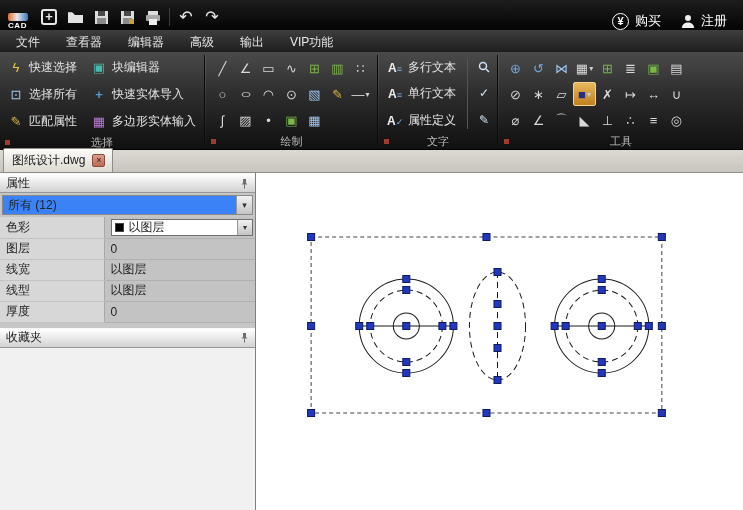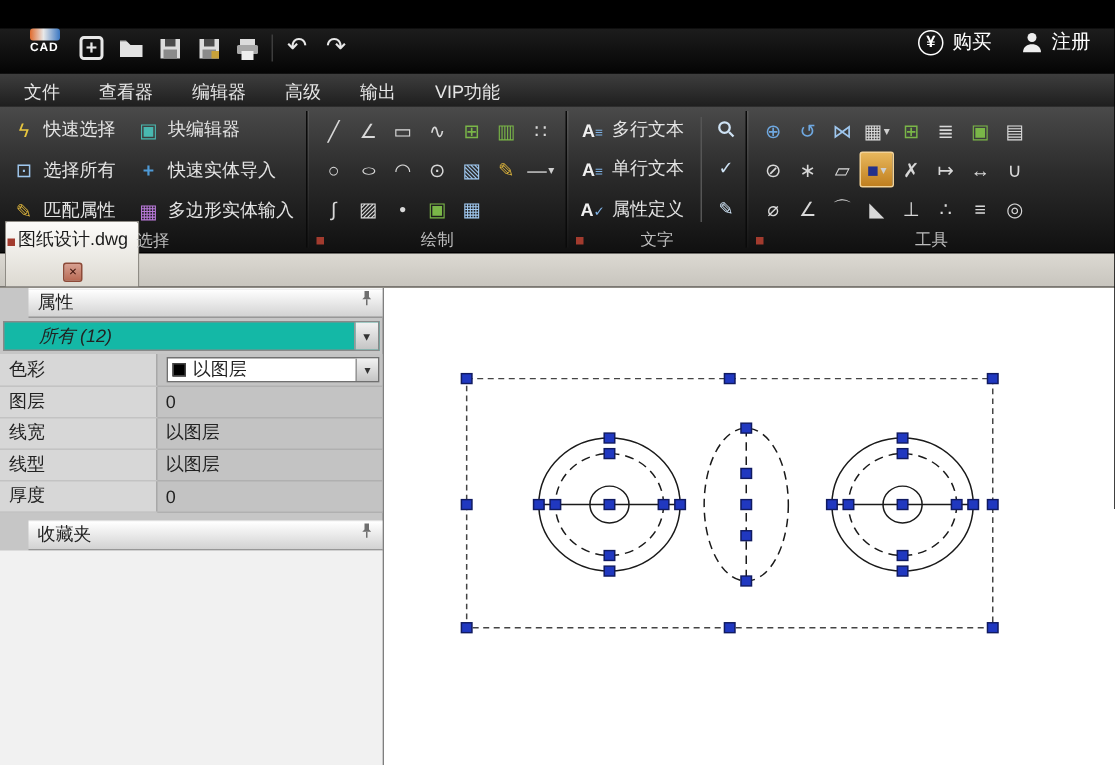--- a/index.html
+++ b/index.html
@@ -1,21 +1,21 @@
 <!DOCTYPE html>
 <html><head>
 <meta charset="utf-8">
 <style>
   * { box-sizing: border-box; margin: 0; padding: 0; }
   html,body { width:743px; height:510px; overflow:hidden; }
   body { font-family:"Liberation Sans","DejaVu Sans",sans-serif; background:#000; user-select:none; }
   .app { display:flex; flex-direction:column; height:100%; }
 
   
-  .titlebar { height:30px; flex:0 0 30px; background:linear-gradient(#1d1d1d,#040404); display:flex; align-items:flex-start; color:#fff; position:relative; padding:0 6px 0 16px;margin-top:19px; }
+  .titlebar { height:30px; flex:0 0 30px; background:linear-gradient(#1d1d1d,#040404); display:flex; align-items:flex-end; color:#fff; position:relative; padding:0 6px 0 4px; }
   .logo { width:27px; display:flex; flex-direction:column; align-items:center; margin-right:5px; cursor:default; }
   .logo-art { width:20px; height:8px; border-radius:2px; background:linear-gradient(90deg,#e06b2d,#e8e8e8 45%,#3a77c2); }
   .logo-text { font-size:8px; font-weight:bold; letter-spacing:.5px; }
   .tb-btns { display:flex; align-items:center; }
   .tb-btns button { width:26px; height:26px; background:none; border:none; color:#e8e8e8; display:flex; align-items:center; justify-content:center; cursor:pointer; }
   .newbox { width:16px; height:16px; border:2px solid #e8e8e8; border-radius:3px; font-size:13px; line-height:12px; text-align:center; font-weight:bold; }
   .tb-sep { width:1px; height:18px; background:#3d3d3d; margin:0 3px; }
   .uglyph { font-size:16px; line-height:16px; }
   .title { position:absolute; left:50%; transform:translateX(-50%); font-size:15px; }
   .tb-right { margin-left:auto; display:flex; }
@@ -52,29 +52,29 @@
   .text-grid { display:flex; height:100%; }
   .tcol { display:flex; flex-direction:column; justify-content:space-around; }
   .a-ico b { font-size:12px; color:#f0f0f0; }
   .a-ico i { font-style:normal; font-size:9px; color:#7fb2e5; }
   .tdiv { width:1px; background:#555; margin:5px 5px; }
   .tside { display:flex; flex-direction:column; justify-content:space-around; }
   .tside button { background:none; border:none; color:#cfe3f5; font-size:12px; width:22px; cursor:pointer; display:flex; align-items:center; justify-content:center; }
 
   
   .tabbar { height:23px; flex:0 0 23px; background:linear-gradient(#dcd9d2,#c8c5be); display:flex; align-items:flex-end; padding-left:3px; border-bottom:1px solid #8f8c85; }
-  .tab { display:inline-flex; align-items:center; gap:7px; padding:3px 7px 3px 8px; background:linear-gradient(#fdfcfa,#dcd9d1); border:1px solid #8f8c85; border-bottom:none; border-radius:2px 2px 0 0; font-size:12px; color:#1a1a1a; cursor:pointer;flex-direction:column; }
+  .tab { display:inline-flex; align-items:center; gap:7px; padding:3px 7px 3px 8px; background:linear-gradient(#fdfcfa,#dcd9d1); border:1px solid #8f8c85; border-bottom:none; border-radius:2px 2px 0 0; font-size:12px; color:#1a1a1a; cursor:pointer; }
   .tab-close { width:13px; height:13px; background:linear-gradient(#d7a091,#b96a54); border:1px solid #8d4a38; border-radius:2px; color:#3c120a; font-size:9px; line-height:11px; text-align:center; cursor:pointer; }
 
   
   .workspace { flex:1; display:flex; min-height:0; }
   .panel { width:256px; flex:0 0 256px; background:#c6c6c6; border-right:1px solid #7f7f7f; display:flex; flex-direction:column; font-size:12px; color:#222; }
-  .panel-header { height:20px; flex:0 0 20px; display:flex; align-items:flex-start; padding:0 6px; background:linear-gradient(#ffffff,#d2d2d2); border-bottom:1px solid #979797; border-top:1px solid #f8f8f8;margin-left:19px; }
+  .panel-header { height:20px; flex:0 0 20px; display:flex; align-items:center; padding:0 6px; background:linear-gradient(#ffffff,#d2d2d2); border-bottom:1px solid #979797; border-top:1px solid #f8f8f8; }
   .pin { margin-left:auto; cursor:pointer; display:flex; }
-  .filter { height:20px; flex:0 0 20px; margin:2px; background:#14b8a6; border:1px solid #898989; display:flex; align-items:center; padding-left:23px; cursor:pointer;font-style:italic; }
+  .filter { height:20px; flex:0 0 20px; margin:2px; background:#3b82f6; border:1px solid #898989; display:flex; align-items:center; padding-left:5px; cursor:pointer; }
   .dd-btn { margin-left:auto; width:16px; height:100%; background:linear-gradient(#f2f2f2,#c4c4c4); border-left:1px solid #979797; font-size:9px; display:flex; align-items:center; justify-content:center; color:#333; }
   .props { border-collapse:collapse; width:100%; }
   .props td { height:21px; padding:0 6px; }
   .props .lbl { width:104px; background:#d7d7d7; border-right:1px solid #a8a8a8; border-bottom:1px solid #c3c3c3; }
   .props .val { background:#c3c3c3; border-bottom:1px solid #b0b0b0; padding:0 2px 0 6px; cursor:text; }
   .combo { height:17px; background:#fff; border:1px solid #707070; display:flex; align-items:center; gap:5px; padding-left:3px; cursor:pointer; }
   .combo .dd-btn { width:15px; font-size:8px; }
   .swatch { width:9px; height:9px; background:#000; border:1px solid #444; flex:0 0 9px; }
   .panel-gap { height:5px; flex:0 0 5px; }
   .fav-cols { height:20px; flex:0 0 20px; display:flex; align-items:stretch; background:linear-gradient(#fbfbfb,#d8d8d8); border-bottom:1px solid #9a9a9a; }

